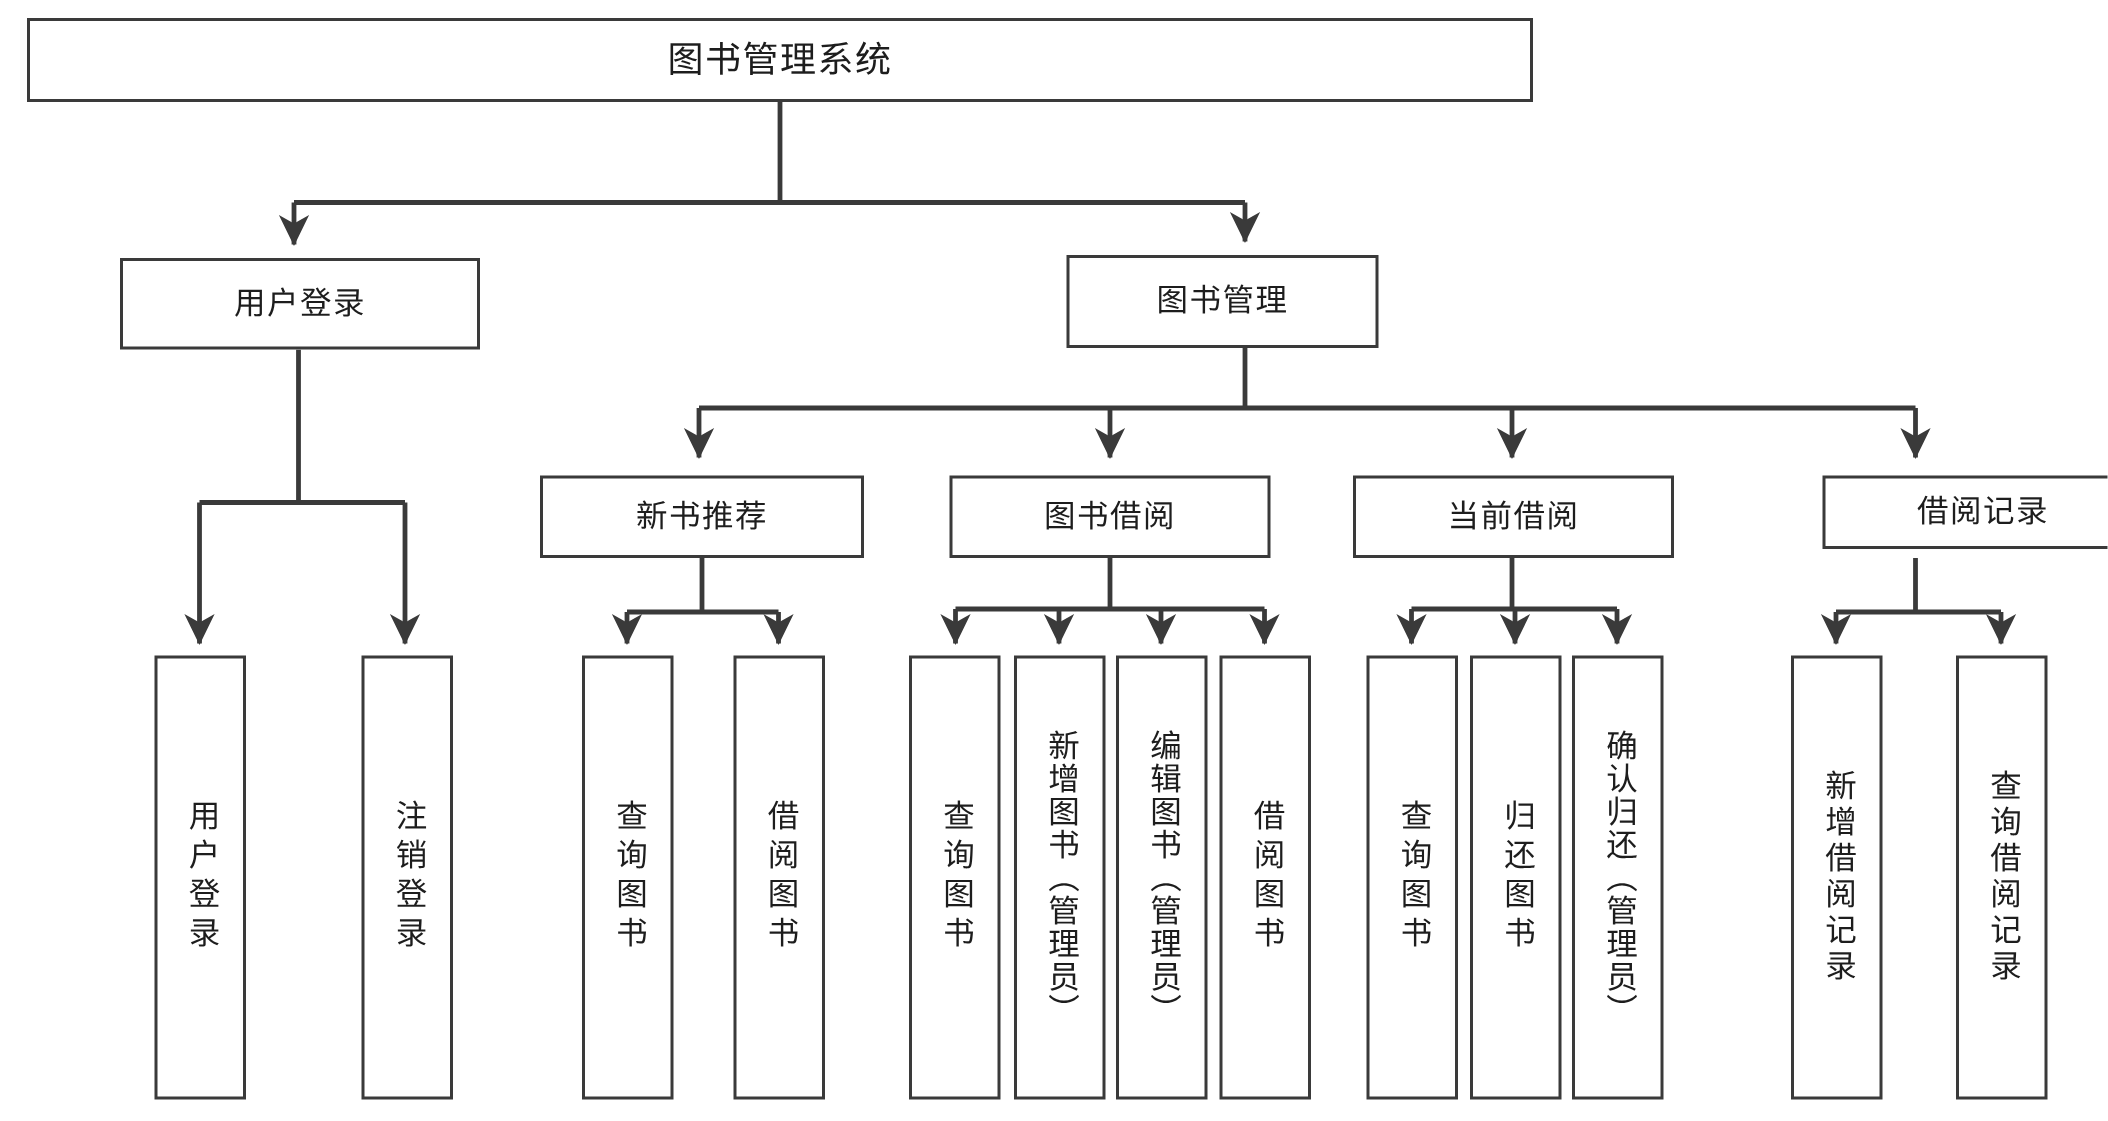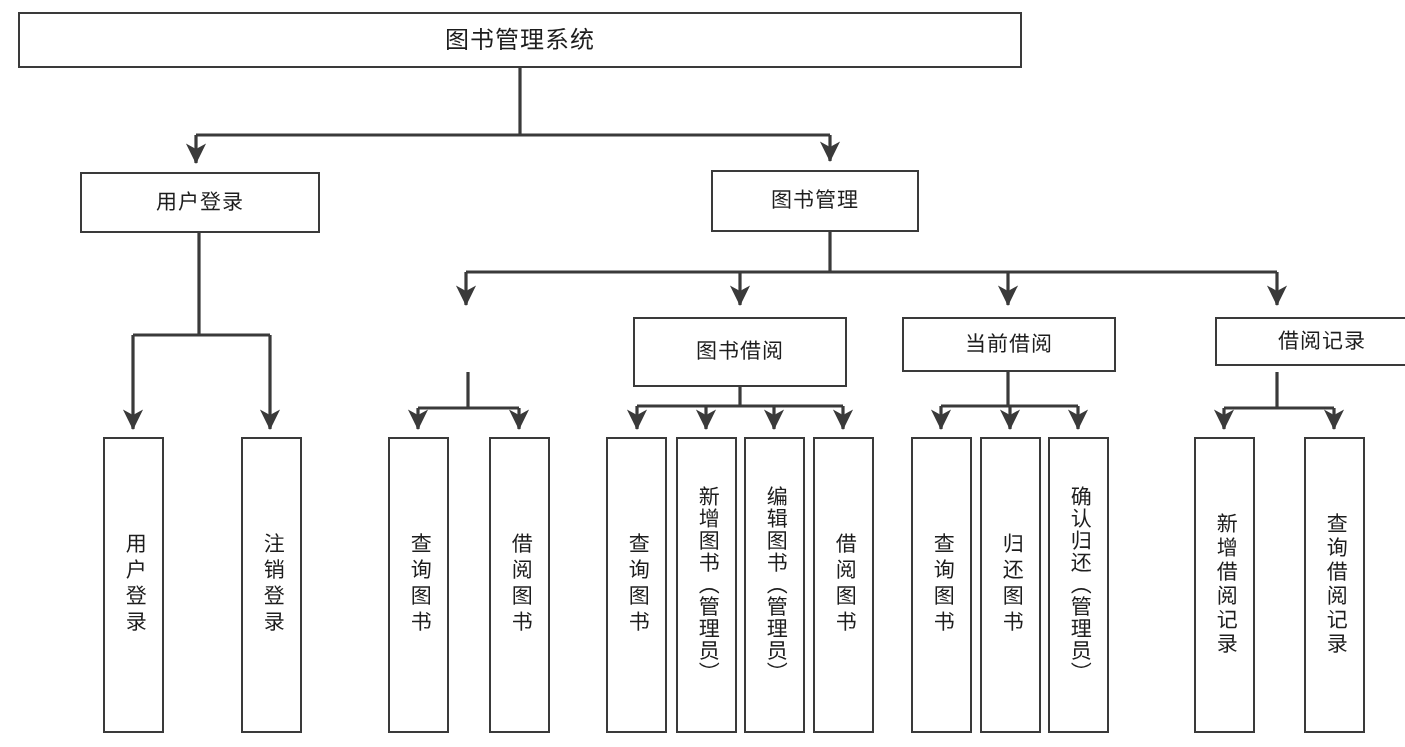--- a/index.html
+++ b/index.html
@@ -131,22 +131,25 @@
   </div>
 
   <div class="node h" style="left:80px;top:172px;width:240px;height:61px;">
     <span>用户登录</span>
   </div>
 
   <div class="node h" style="left:711px;top:170px;width:208px;height:62px;">
     <span>图书管理</span>
   </div>
 
-
-  <div class="node h" style="left:633px;top:317px;width:214px;height:70px;">
+  <div class="node h" style="left:360px;top:317px;width:216px;height:55px;">
+    <span>新书推荐</span>
+  </div>
+
+  <div class="node h" style="left:633px;top:317px;width:214px;height:55px;">
     <span>图书借阅</span>
   </div>
 
   <div class="node h" style="left:902px;top:317px;width:214px;height:55px;">
     <span>当前借阅</span>
   </div>
 
   <div class="node h" style="left:1171px;top:317px;width:214px;height:49px;margin-left:44px;">
     <span>借阅记录</span>
   </div>

